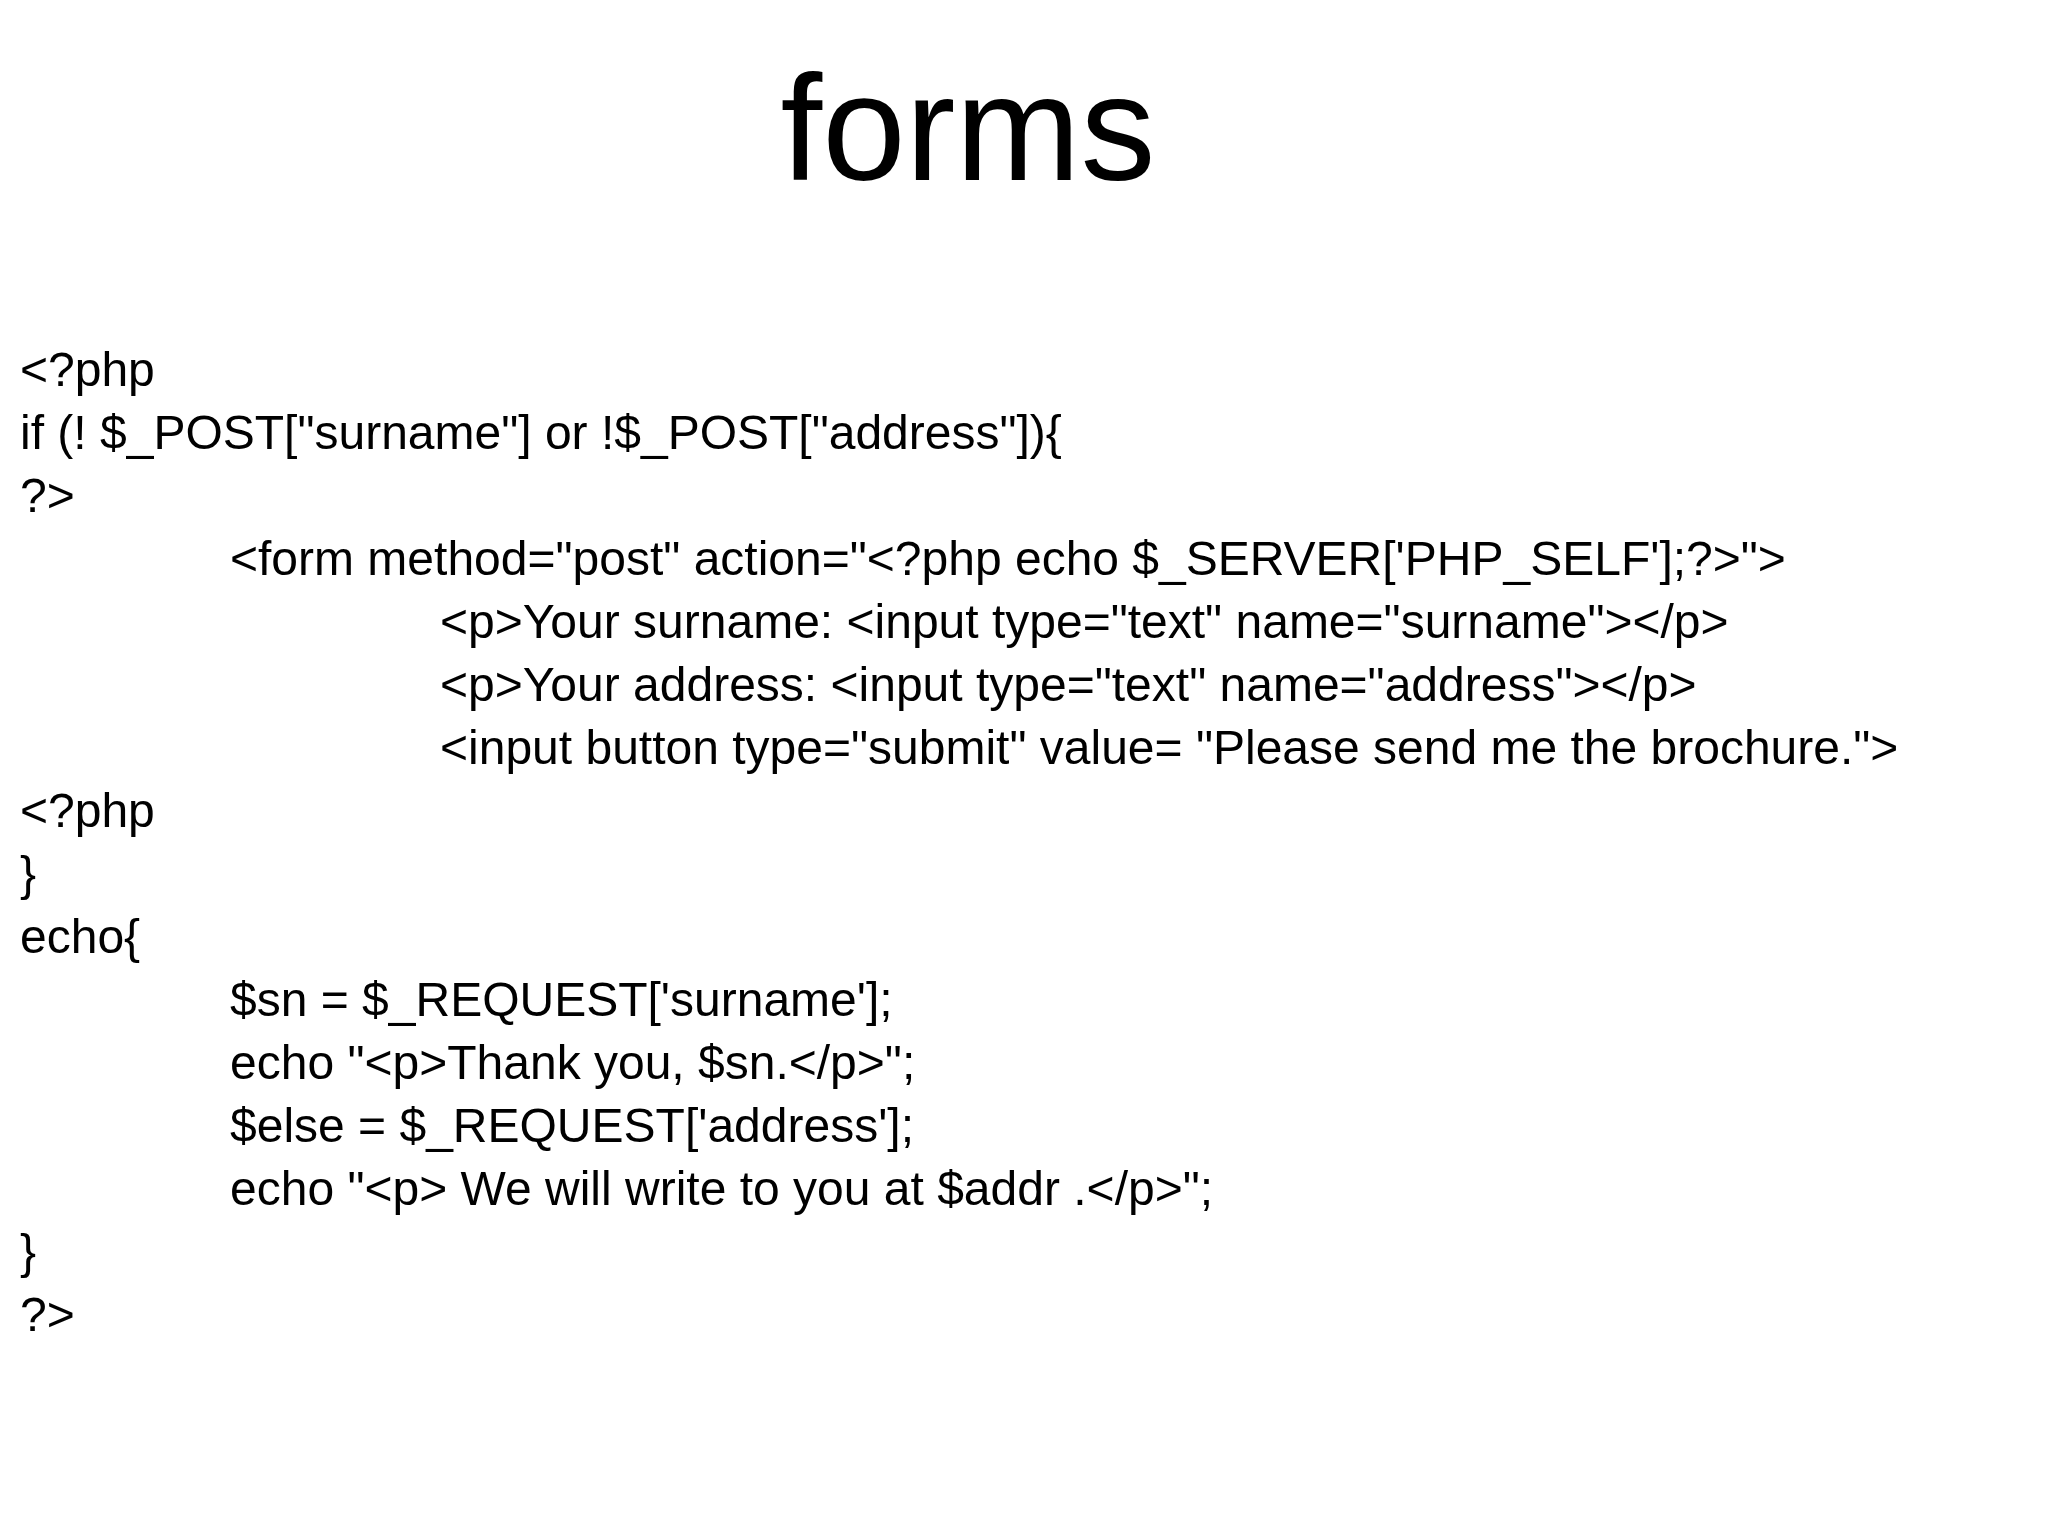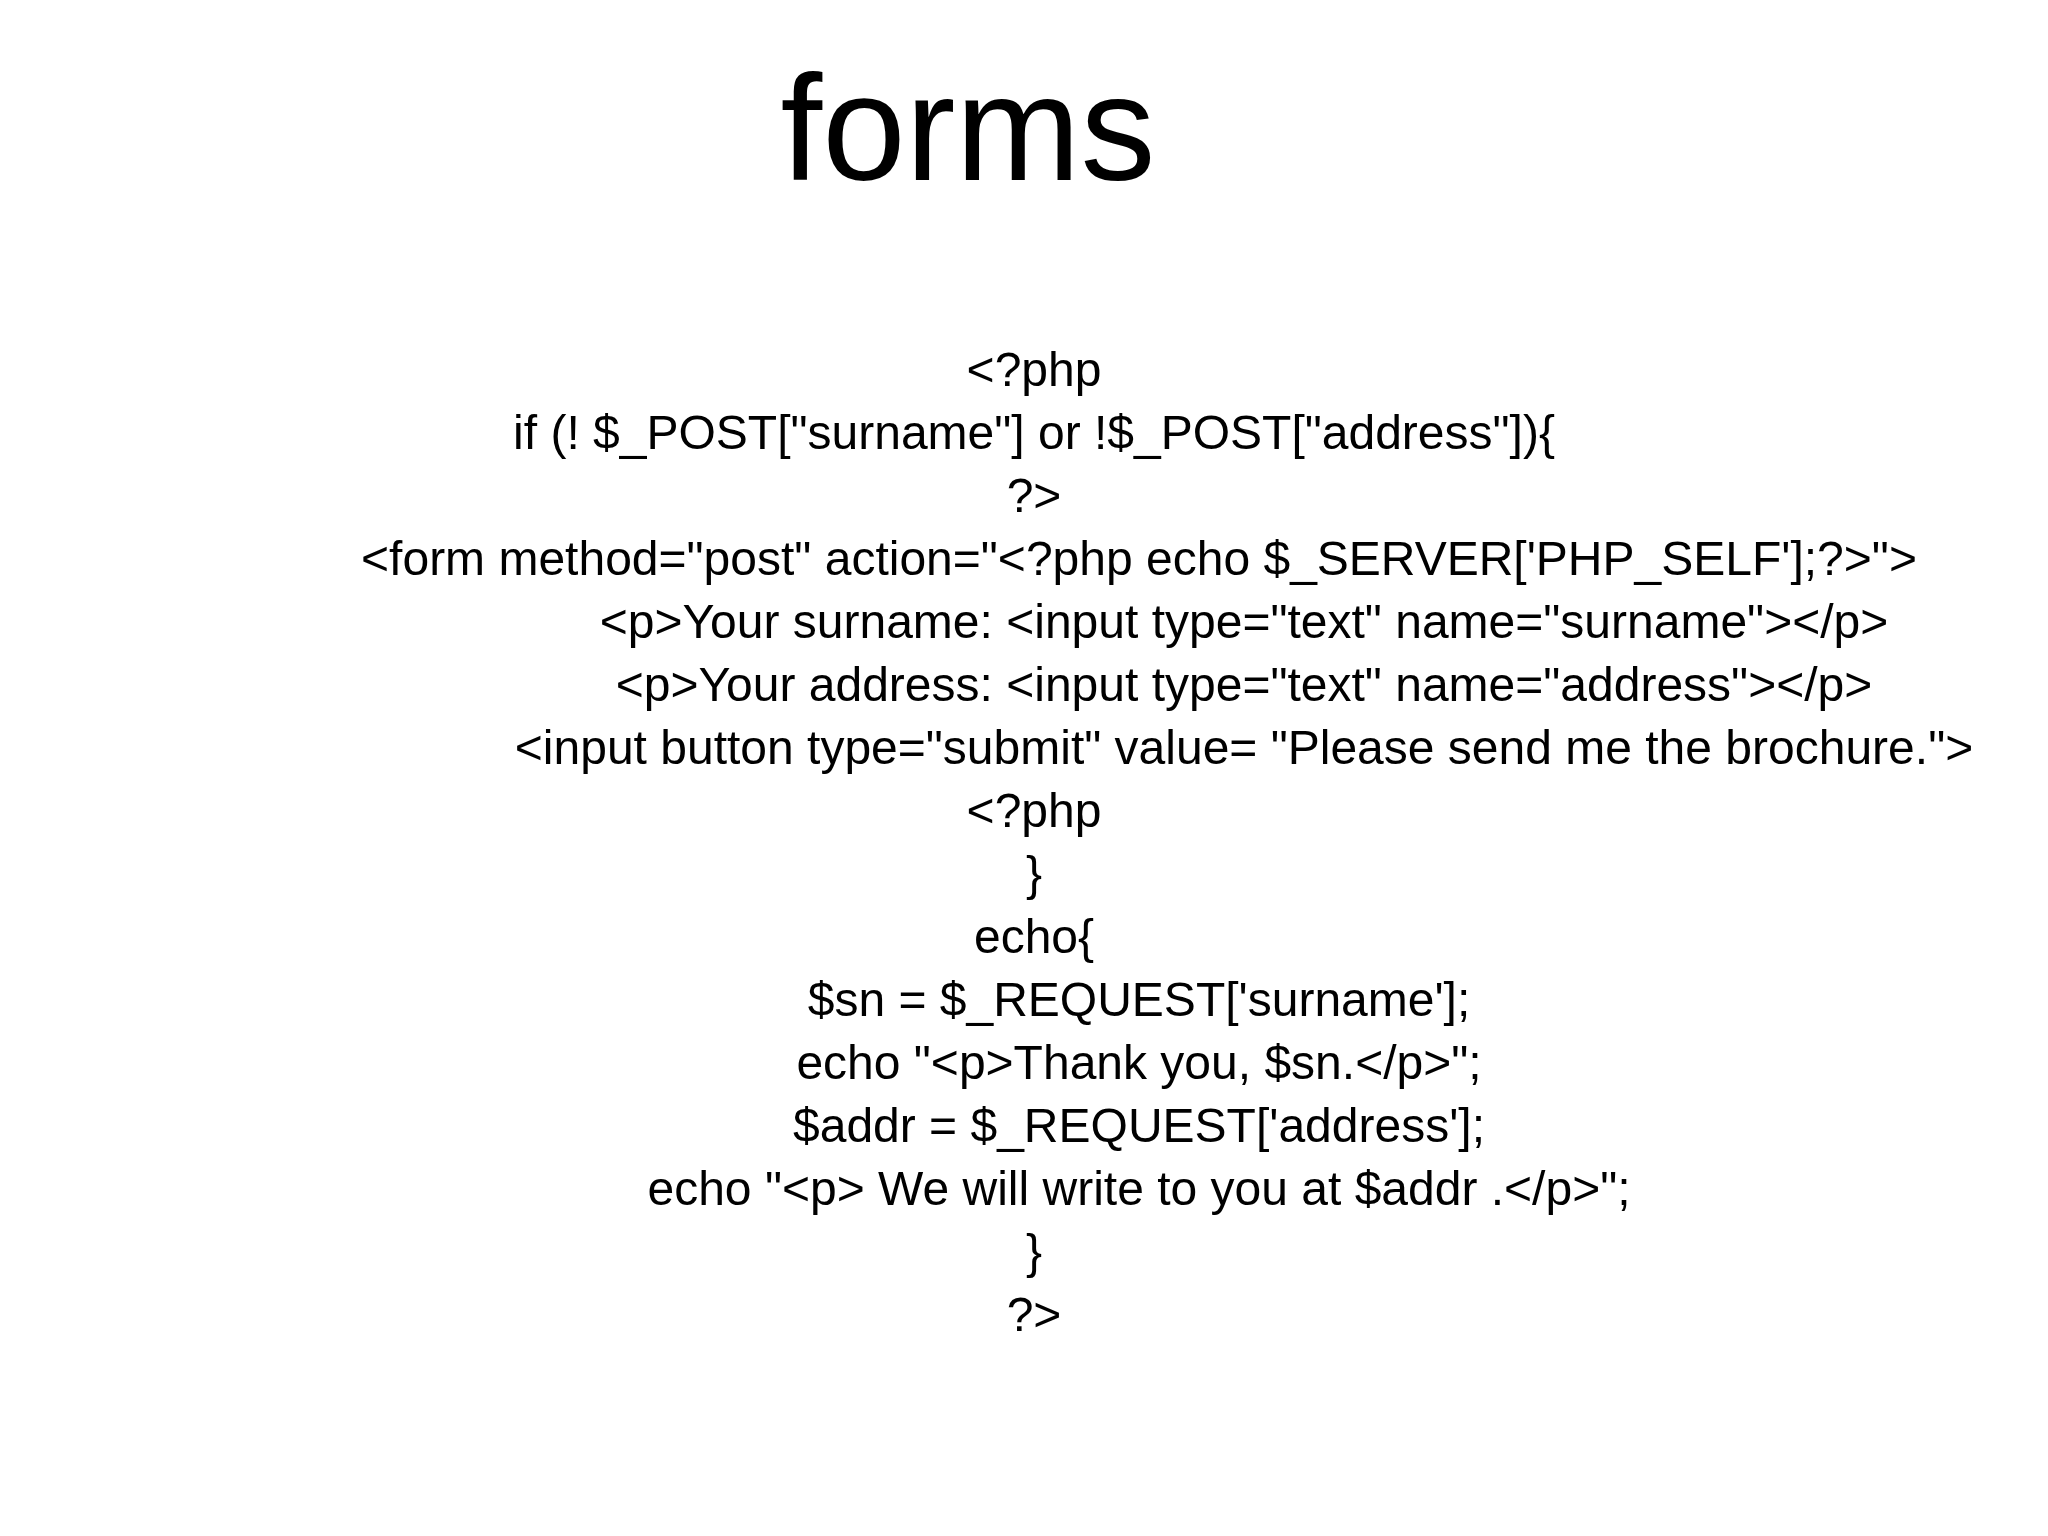--- a/index.html
+++ b/index.html
@@ -38,21 +38,20 @@
     top: 338px;
     left: 20px;
     right: 0;
     font-size: 48px;
     line-height: 63px;
     font-weight: 400;
     color: #000000;
   }
   .code-line {
     white-space: pre;
-    text-align: center;
   }
   .ind0 { padding-left: 0; }
   .ind1 { padding-left: 210px; }
   .ind2 { padding-left: 420px; }
 </style>
 </head>
 <body>
 
 <div class="slide">
 
@@ -64,19 +63,19 @@
     <div class="code-line ind0">?&gt;</div>
     <div class="code-line ind1">&lt;form method="post" action="&lt;?php echo $_SERVER['PHP_SELF'];?&gt;"&gt;</div>
     <div class="code-line ind2">&lt;p&gt;Your surname: &lt;input type="text" name="surname"&gt;&lt;/p&gt;</div>
     <div class="code-line ind2">&lt;p&gt;Your address: &lt;input type="text" name="address"&gt;&lt;/p&gt;</div>
     <div class="code-line ind2">&lt;input button type="submit" value= "Please send me the brochure."&gt;</div>
     <div class="code-line ind0">&lt;?php</div>
     <div class="code-line ind0">}</div>
     <div class="code-line ind0">echo{</div>
     <div class="code-line ind1">$sn = $_REQUEST['surname'];</div>
     <div class="code-line ind1">echo "&lt;p&gt;Thank you, $sn.&lt;/p&gt;";</div>
-    <div class="code-line ind1">$addr = $_REQUEST['address'];</div>
+    <div class="code-line ind1">$else = $_REQUEST['address'];</div>
     <div class="code-line ind1">echo "&lt;p&gt; We will write to you at $addr .&lt;/p&gt;";</div>
     <div class="code-line ind0">}</div>
     <div class="code-line ind0">?&gt;</div>
   </div>
 
 </div>
 
 </body></html>

